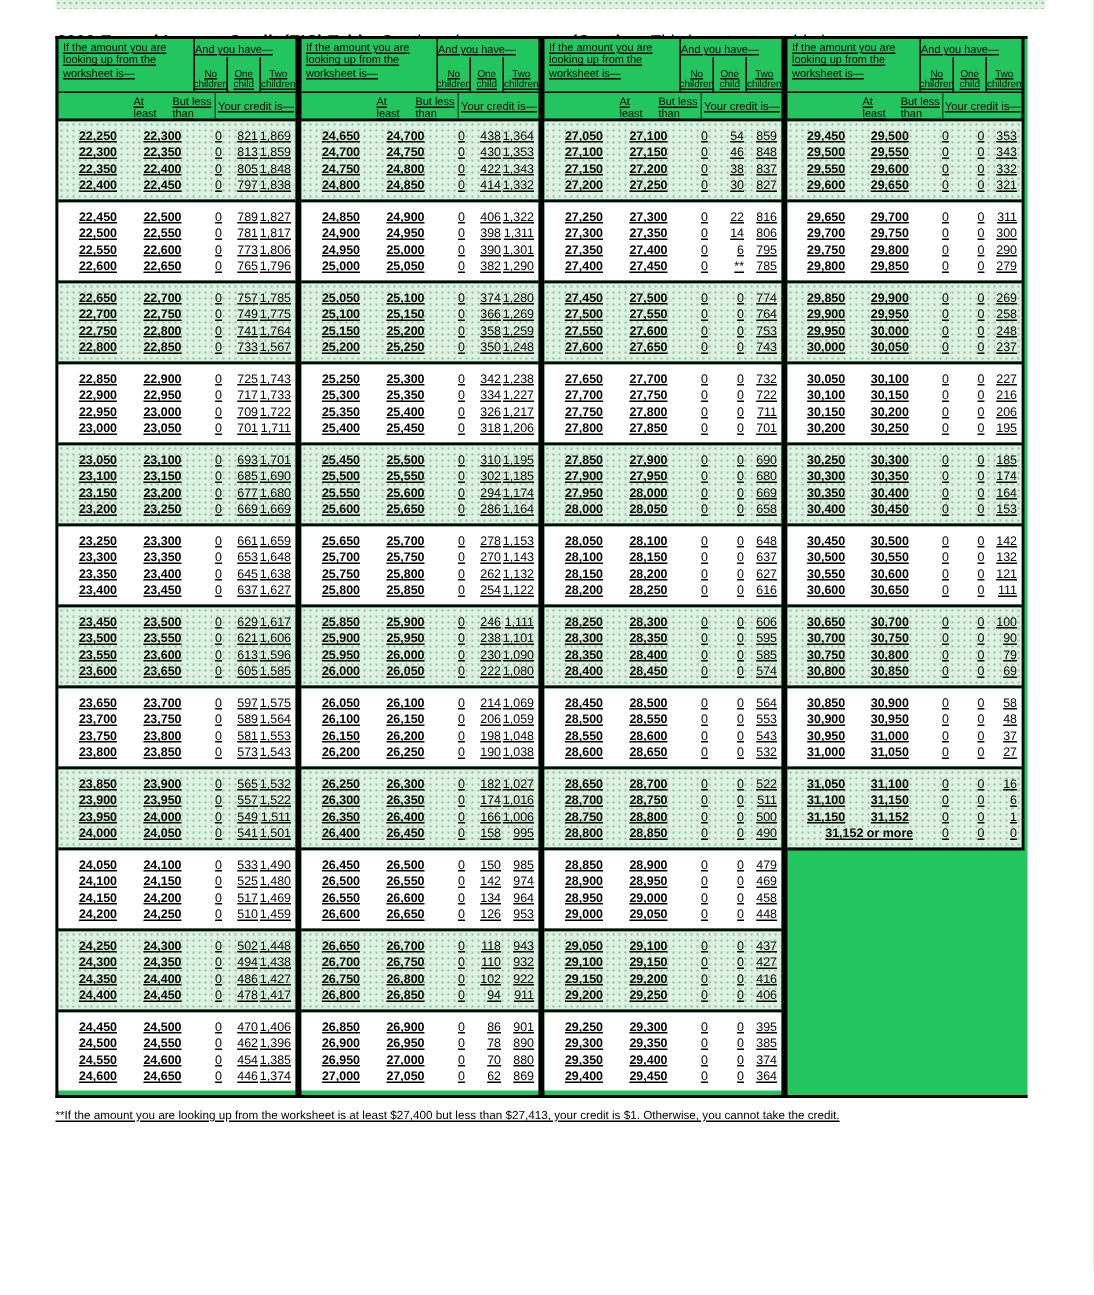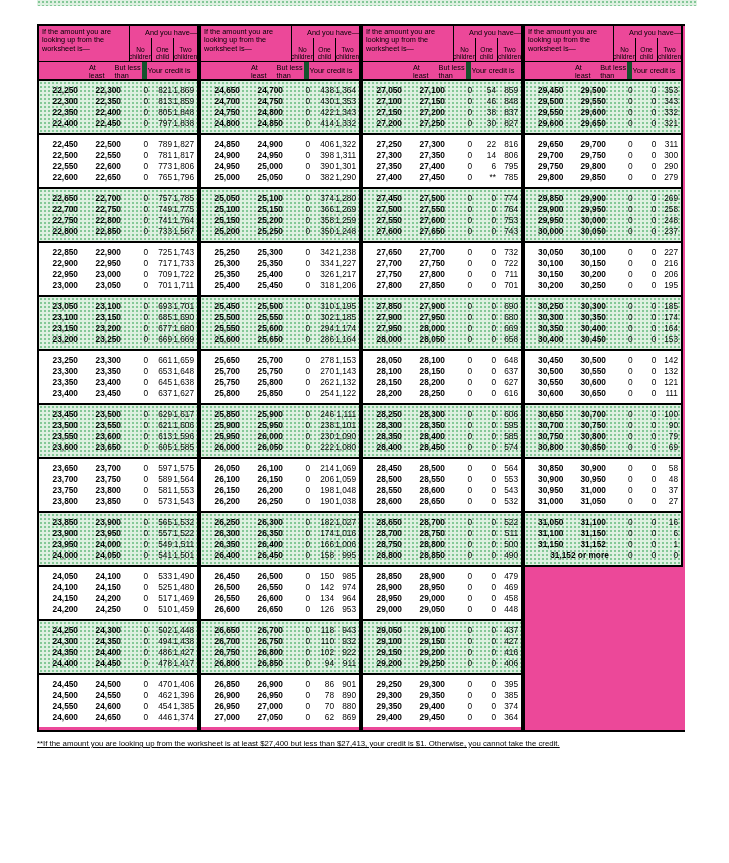--- a/index.html
+++ b/index.html
@@ -15,41 +15,41 @@
   }
   .top-band { position: absolute; top: 0; left: 37px; width: 660px; height: 6px; }
   .title-row { position: absolute; top: 21px; left: 38px; width: 660px; font-size: 11.5px; line-height: 15px; white-space: nowrap; }
   .t-main { font-weight: bold; }
   .t-cont { font-style: italic; margin-left: 5px; }
   .caution { position: absolute; left: 343px; top: 0; }
   .c-bold { font-weight: bold; }
 
   .table {
     position: absolute; top: 24px; left: 37px; width: 648px; height: 708px;
-    display: flex; background: #ec4899;
-    border-top: 2px solid #000; border-left: 2px solid #000; border-bottom: 2px solid #000;
+    display: flex; background: #22c55e;
+    border-top: 2px solid #000; border-left: 2px solid #000; border-bottom: 2px solid #000; text-decoration: underline;
   }
   .gutter { width: 4px; background: #000; }
   .col-group { width: 158px; }
   .col-inner.short { border-right: 2px solid #000; height: fit-content; }
 
   .col-header { border-bottom: 2px solid #000; }
   .h-row1 { height: 36px; border-bottom: 1px solid #000; display: flex; }
   .h-lookup { width: 90px; padding: 2px 2px 0 3px; font-size: 7.3px; line-height: 8.3px; }
   .h-have { width: 68px; border-left: 1px solid #000; display: flex; flex-direction: column; }
-  .h-have-title { height: 12px; text-align: right; font-size: 7.3px; padding-top: 2px; }
+  .h-have-title { height: 12px; text-align: left; font-size: 7.3px; padding-top: 2px; }
   .h-kids { flex: 1; display: flex; }
   .h-kid { font-size: 6.6px; line-height: 7px; text-align: center; display: flex; align-items: flex-end; justify-content: center; padding-bottom: 1px; }
   .h-kid0 { width: 21px; }
   .h-kid1 { width: 22px; border-left: 1px solid #000; }
   .h-kid2 { width: 24px; border-left: 1px solid #000; }
   .h-row2 { height: 17px; display: flex; font-size: 7.3px; line-height: 8px; padding-left: 47px; }
   .h-atleast { width: 42px; padding: 2px 0 0 3px; }
   .h-butless { width: 48px; padding: 2px 0 0 2px; }
-  .h-credit { width: 87px; border-left: 5px solid #14532d; text-align: left; padding-top: 5px; font-size: 7.5px; }
+  .h-credit { width: 87px; border-left: 1px solid #14532d; text-align: center; padding-top: 5px; font-size: 7.5px; }
 
   .block { padding: 4px 0; background: #fff; }
   .block.shaded { background-color: #def0e1;
     background-image: radial-gradient(#84c897 0.9px, rgba(0,0,0,0) 1px);
     background-size: 4px 4px; }
   .rule { height: 2px; background: #000; }
 
   .row { display: flex; height: 11px; line-height: 11px; font-size: 8.3px; }
   .cell { text-align: right; white-space: nowrap; }
   .amt { font-weight: bold; }

